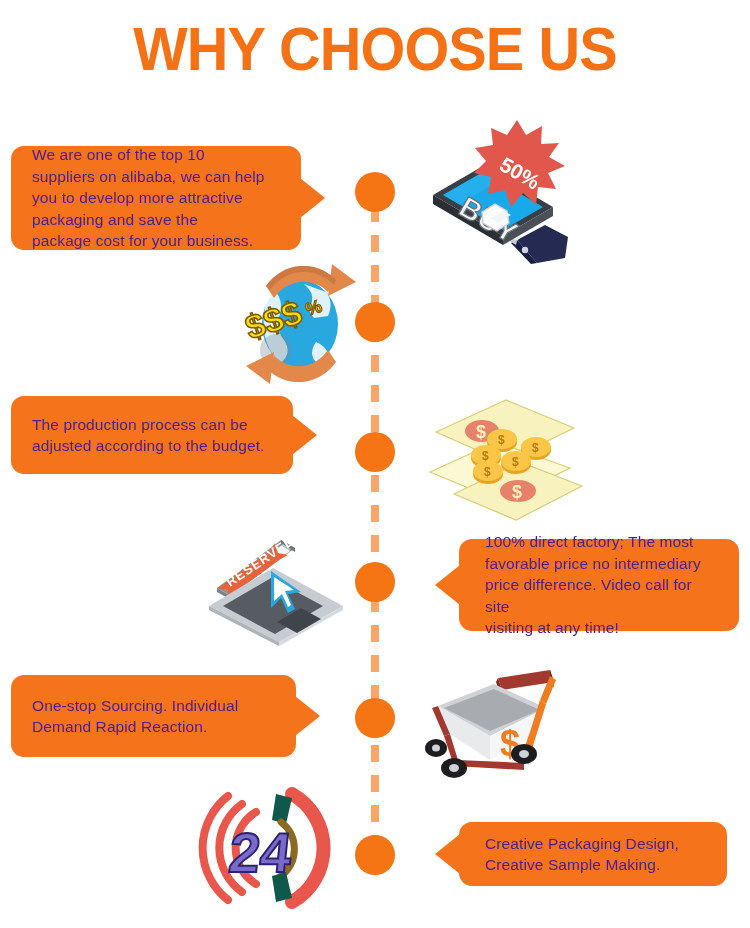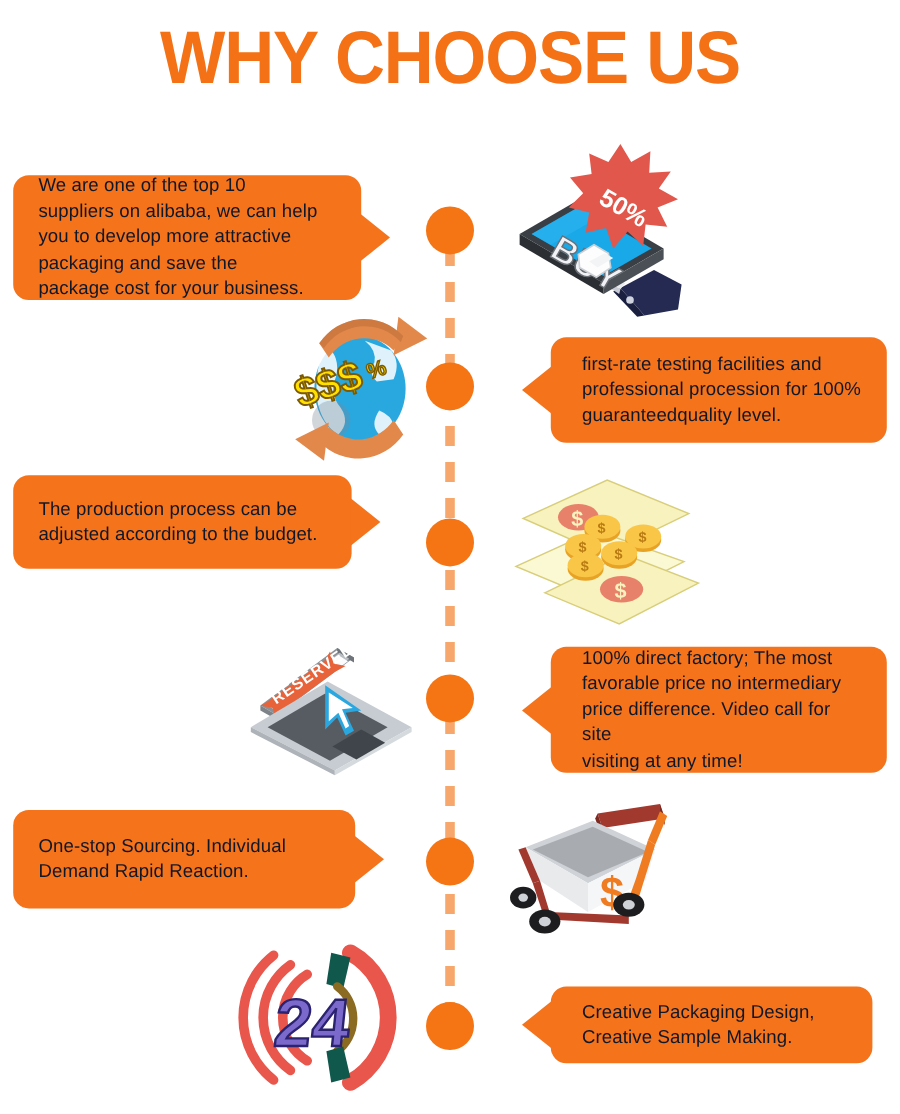--- a/index.html
+++ b/index.html
@@ -47,21 +47,21 @@
     margin-left:-20px;margin-top:-20px;
     left:375px;
   }
 
   
   .bubble{
     position:absolute;
     background:#F4731B;
     border-radius:13px;
     box-sizing:border-box;
-    color:#0f172a;
+    color:#4c1d95;
     font-size:15.5px;
     line-height:21.5px;
     letter-spacing:.1px;
     display:flex;
     align-items:center;
   }
   .bubble .txt{padding:0 0 0 0;white-space:pre-line;}
   .bubble.left{padding:14px 26px 14px 21px;}
   .bubble.right{padding:14px 21px 14px 26px;}
 
@@ -133,25 +133,20 @@
       <path d="M92 3 L101 18 L117 9 L116 27 L134 26 L124 40 L140 49 L123 56 L131 72
                L113 70 L111 88 L98 76 L86 90 L80 73 L63 77 L66 60 L49 56 L61 44
                L50 31 L68 28 L66 11 L82 18 Z" fill="#e2574c"></path>
       <text x="73" y="52" transform="rotate(30 73 52)" fill="#ffffff" font-family="'Liberation Sans',sans-serif" font-weight="bold" font-size="21">50%</text>
 
       <path d="M57 95 L70 87 L82 94 L84 106 L72 114 L58 106 Z" fill="#fdfdfd" stroke="#cdd1d6" stroke-width="1.4"></path>
       <path d="M66 101 L79 94 L86 98 L73 106 Z" fill="#f2f4f6"></path>
     </svg>
   </div>
 
-  <div class="bubble right" style="left:459px;top:281px;width:280px;height:88px;">
-    <span class="txt">first-rate testing facilities and
-professional procession for 100%
-guaranteedquality level.</span>
-  </div>
 
   <div class="icon" style="left:232px;top:258px;">
     <svg width="140" height="132" viewBox="0 0 140 132">
 
       <ellipse cx="68" cy="66" rx="38" ry="44" fill="#29a8e0"></ellipse>
       <path d="M40 30 Q52 40 48 56 Q42 70 52 82 Q60 94 50 104
                Q36 96 32 74 Q30 48 40 30 Z" fill="#ffffff" opacity=".85"></path>
       <path d="M72 26 Q82 34 80 44 Q74 52 82 60 L96 58 Q102 44 94 34 Z" fill="#ffffff" opacity=".85"></path>
       <path d="M84 84 Q94 88 96 96 L84 104 Q76 96 84 84 Z" fill="#ffffff" opacity=".85"></path>
       <ellipse cx="44" cy="92" rx="16" ry="16" fill="#7c8a99" opacity=".35"></ellipse>
@@ -206,21 +201,21 @@
         <text x="88" y="68" fill="#B87A12" font-family="'Liberation Sans',sans-serif" font-weight="bold" font-size="12">$</text>
       </g>
       <g>
         <ellipse cx="64" cy="76" rx="15" ry="10" fill="#E8A325"></ellipse>
         <ellipse cx="64" cy="73" rx="15" ry="10" fill="#F9C647"></ellipse>
         <text x="60" y="78" fill="#B87A12" font-family="'Liberation Sans',sans-serif" font-weight="bold" font-size="12">$</text>
       </g>
     </svg>
   </div>
 
-  <div class="bubble right" style="left:459px;top:539px;width:280px;height:105px;">
+  <div class="bubble right" style="left:459px;top:539px;width:280px;height:92px;">
     <span class="txt">100% direct factory;  The most
 favorable price no intermediary
 price difference. Video call for site
 visiting at any time!</span>
   </div>
 
   <div class="icon" style="left:205px;top:530px;">
     <svg width="145" height="115" viewBox="0 0 145 115">
 
       <path d="M12 58 L76 10 L90 18 L26 66 Z" fill="#8b9197"></path>

